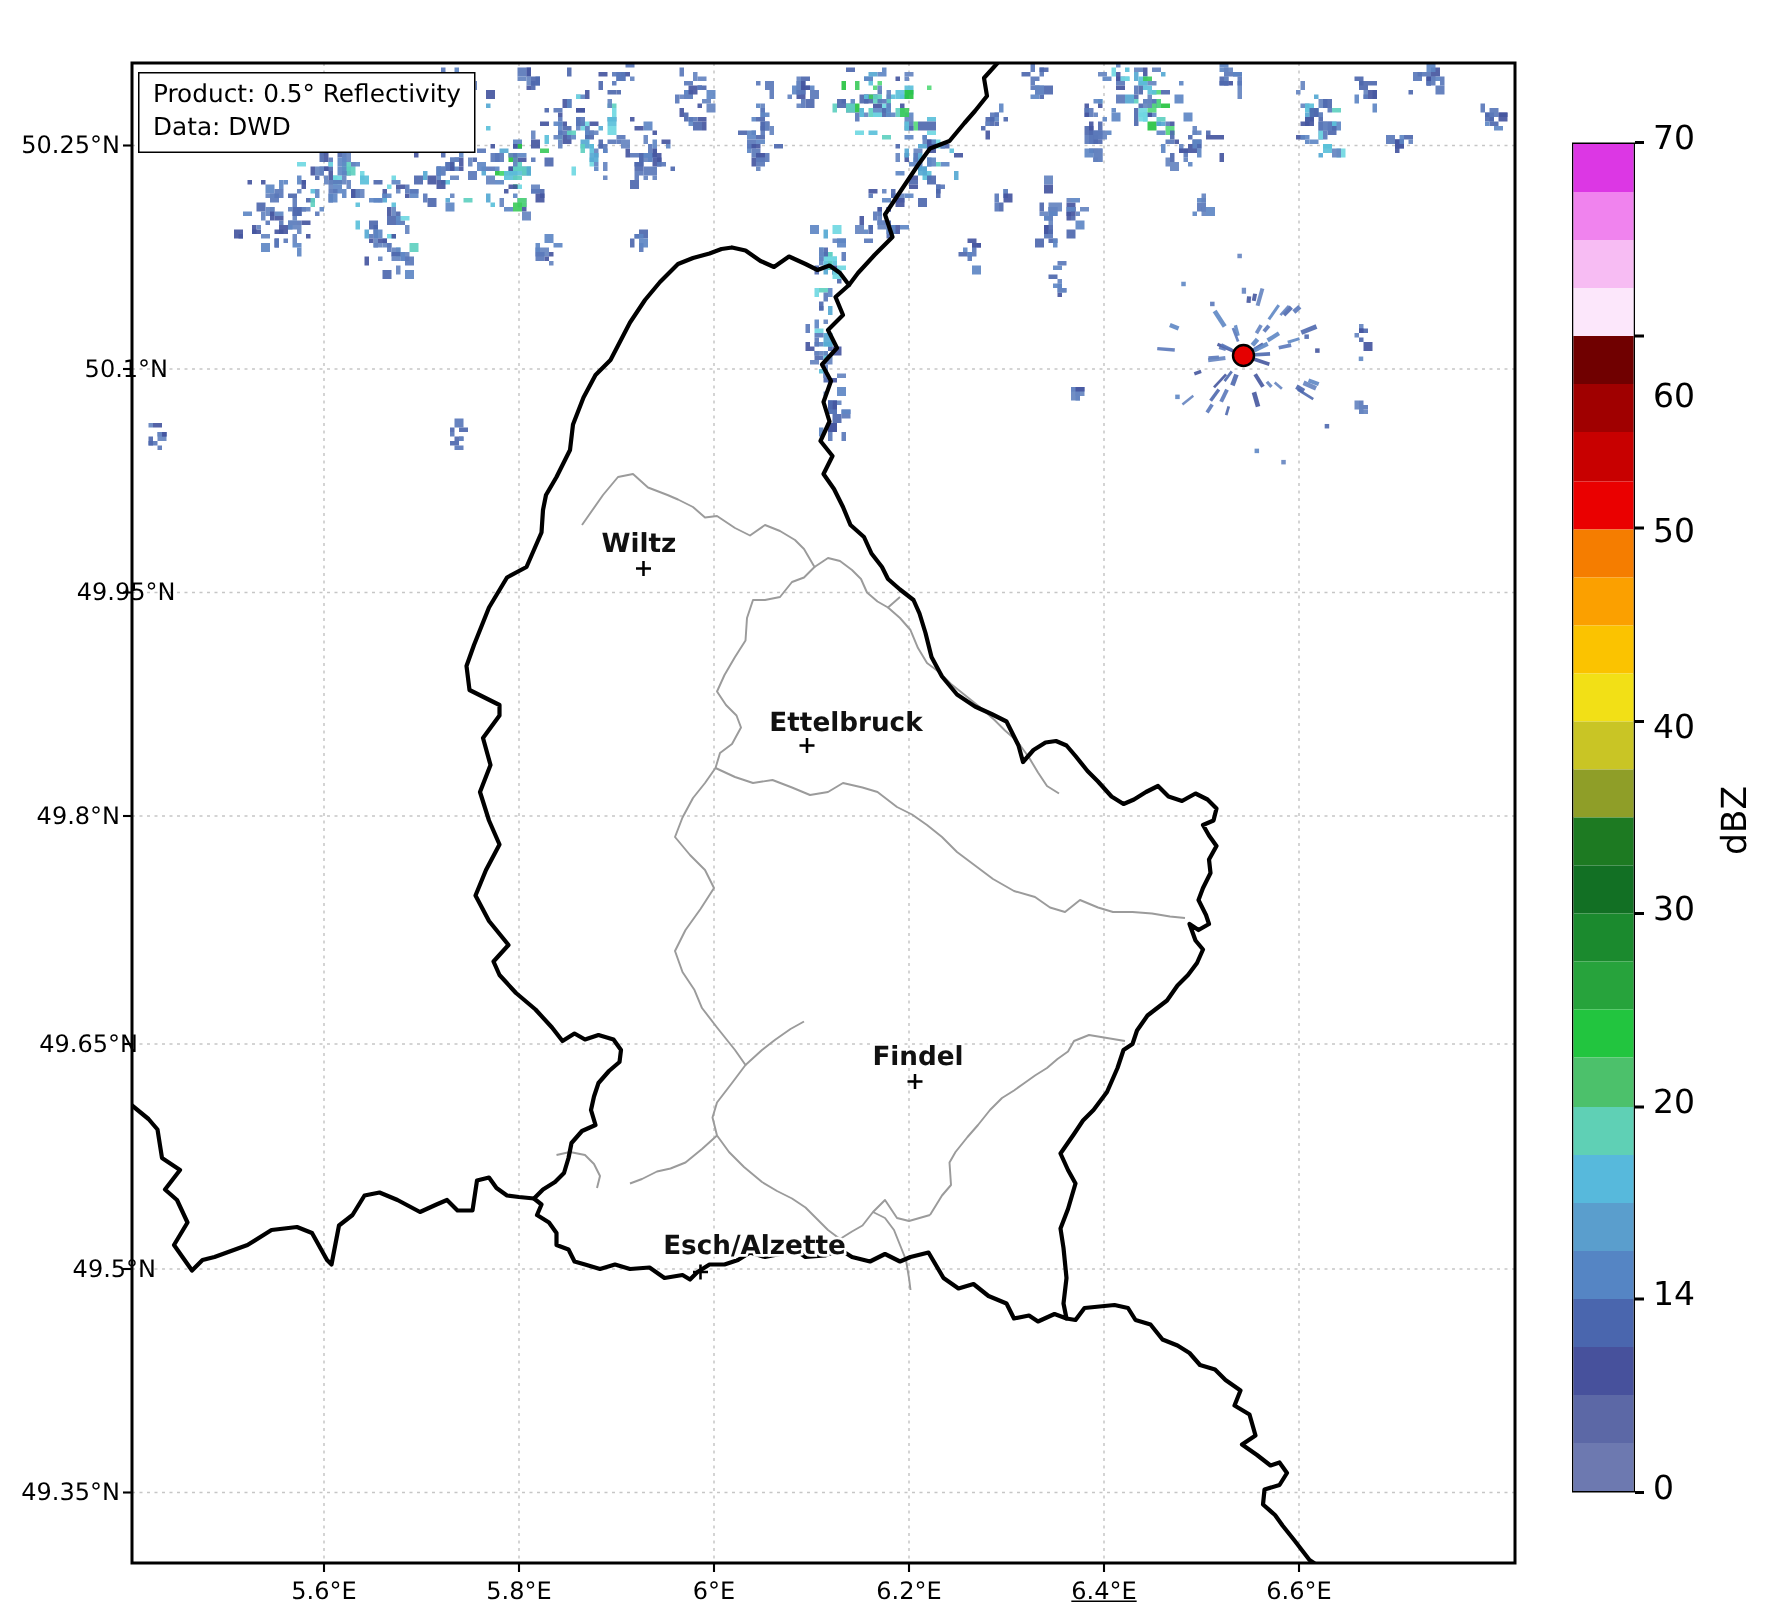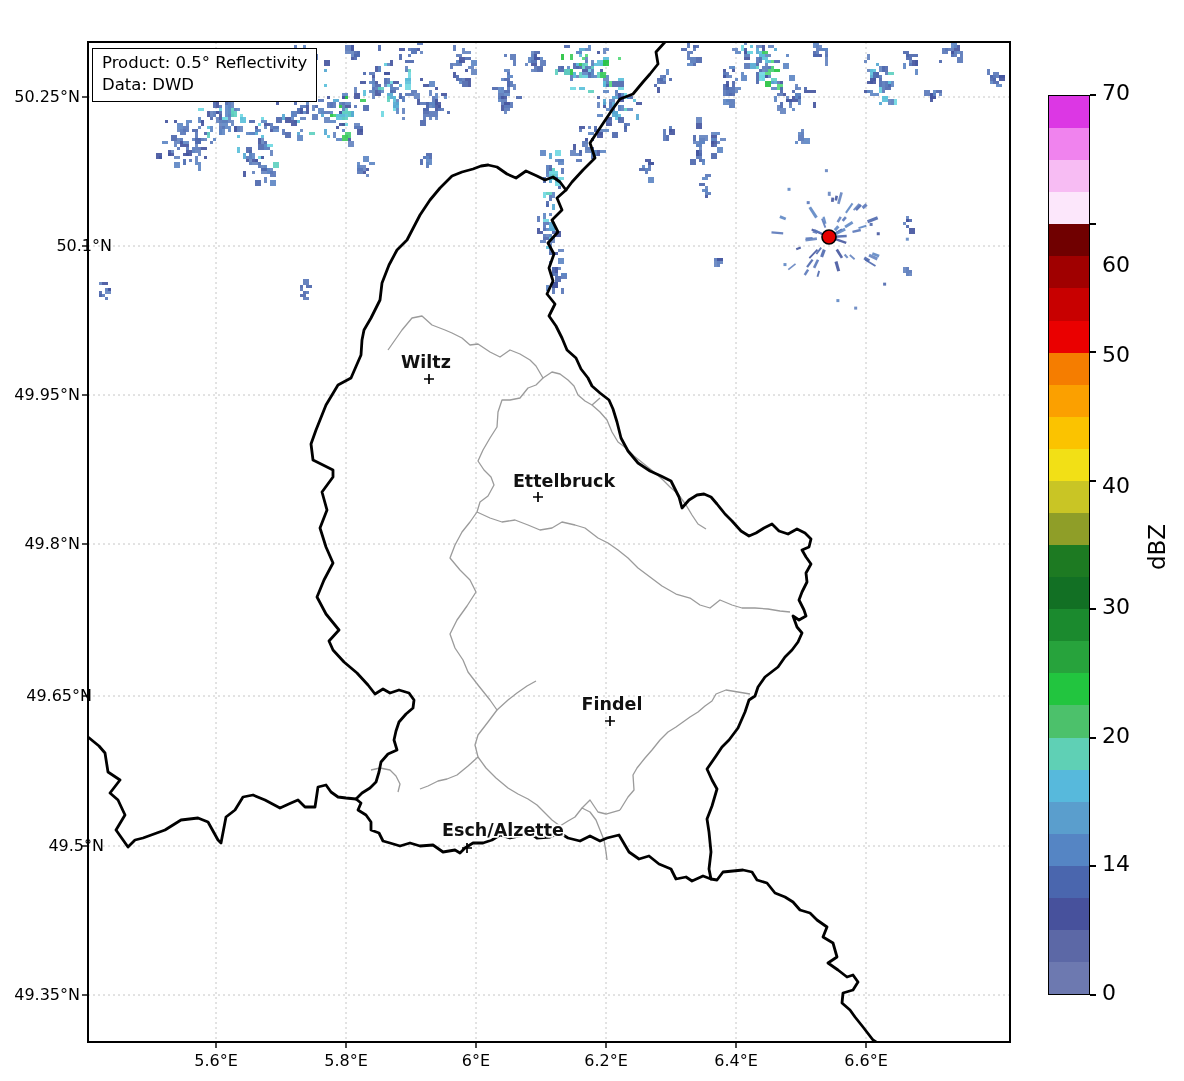--- a/index.html
+++ b/index.html
@@ -1240,32 +1240,32 @@
         <line x1="82" y1="995" x2="88" y2="995"></line>
       </g>
     </svg>
   <div id="product-legend">
     <div>Product: 0.5° Reflectivity</div>
     <div>Data: DWD</div>
   </div>
   <div id="yticks">
       <div class="ytick-label" style="top: 87px;">50.25°N</div>
       <div class="ytick-label" style="top: 236px; padding-left: 32px;">50.1°N</div>
-      <div class="ytick-label" style="top: 385px;">49.95°N</div>
+      <div class="ytick-label" style="top: 385px; margin-left: 37px;">49.95°N</div>
       <div class="ytick-label" style="top: 534px;">49.8°N</div>
       <div class="ytick-label" style="top: 686px; padding-left: 12px;">49.65°N</div>
       <div class="ytick-label" style="top: 836px; padding-left: 24px;">49.5°N</div>
       <div class="ytick-label" style="top: 985px;">49.35°N</div>
     </div>
   <div id="xticks">
       <div class="xtick-label" style="left: 171px;">5.6°E</div>
       <div class="xtick-label" style="left: 301px;">5.8°E</div>
       <div class="xtick-label" style="left: 431px;">6°E</div>
       <div class="xtick-label" style="left: 561px;">6.2°E</div>
-      <div class="xtick-label" style="left: 691px;">6.4°E</div>
+      <div class="xtick-label" style="left: 691px; text-decoration: underline;">6.4°E</div>
       <div class="xtick-label" style="left: 821px;">6.6°E</div>
     </div>
   <div id="colorbar">
       <div class="cb-seg" style="background: rgb(220, 55, 228);"></div>
       <div class="cb-seg" style="background: rgb(240, 131, 238);"></div>
       <div class="cb-seg" style="background: rgb(247, 188, 243);"></div>
       <div class="cb-seg" style="background: rgb(252, 231, 251);"></div>
       <div class="cb-seg" style="background: rgb(112, 0, 0);"></div>
       <div class="cb-seg" style="background: rgb(160, 0, 0);"></div>
       <div class="cb-seg" style="background: rgb(200, 0, 0);"></div>

